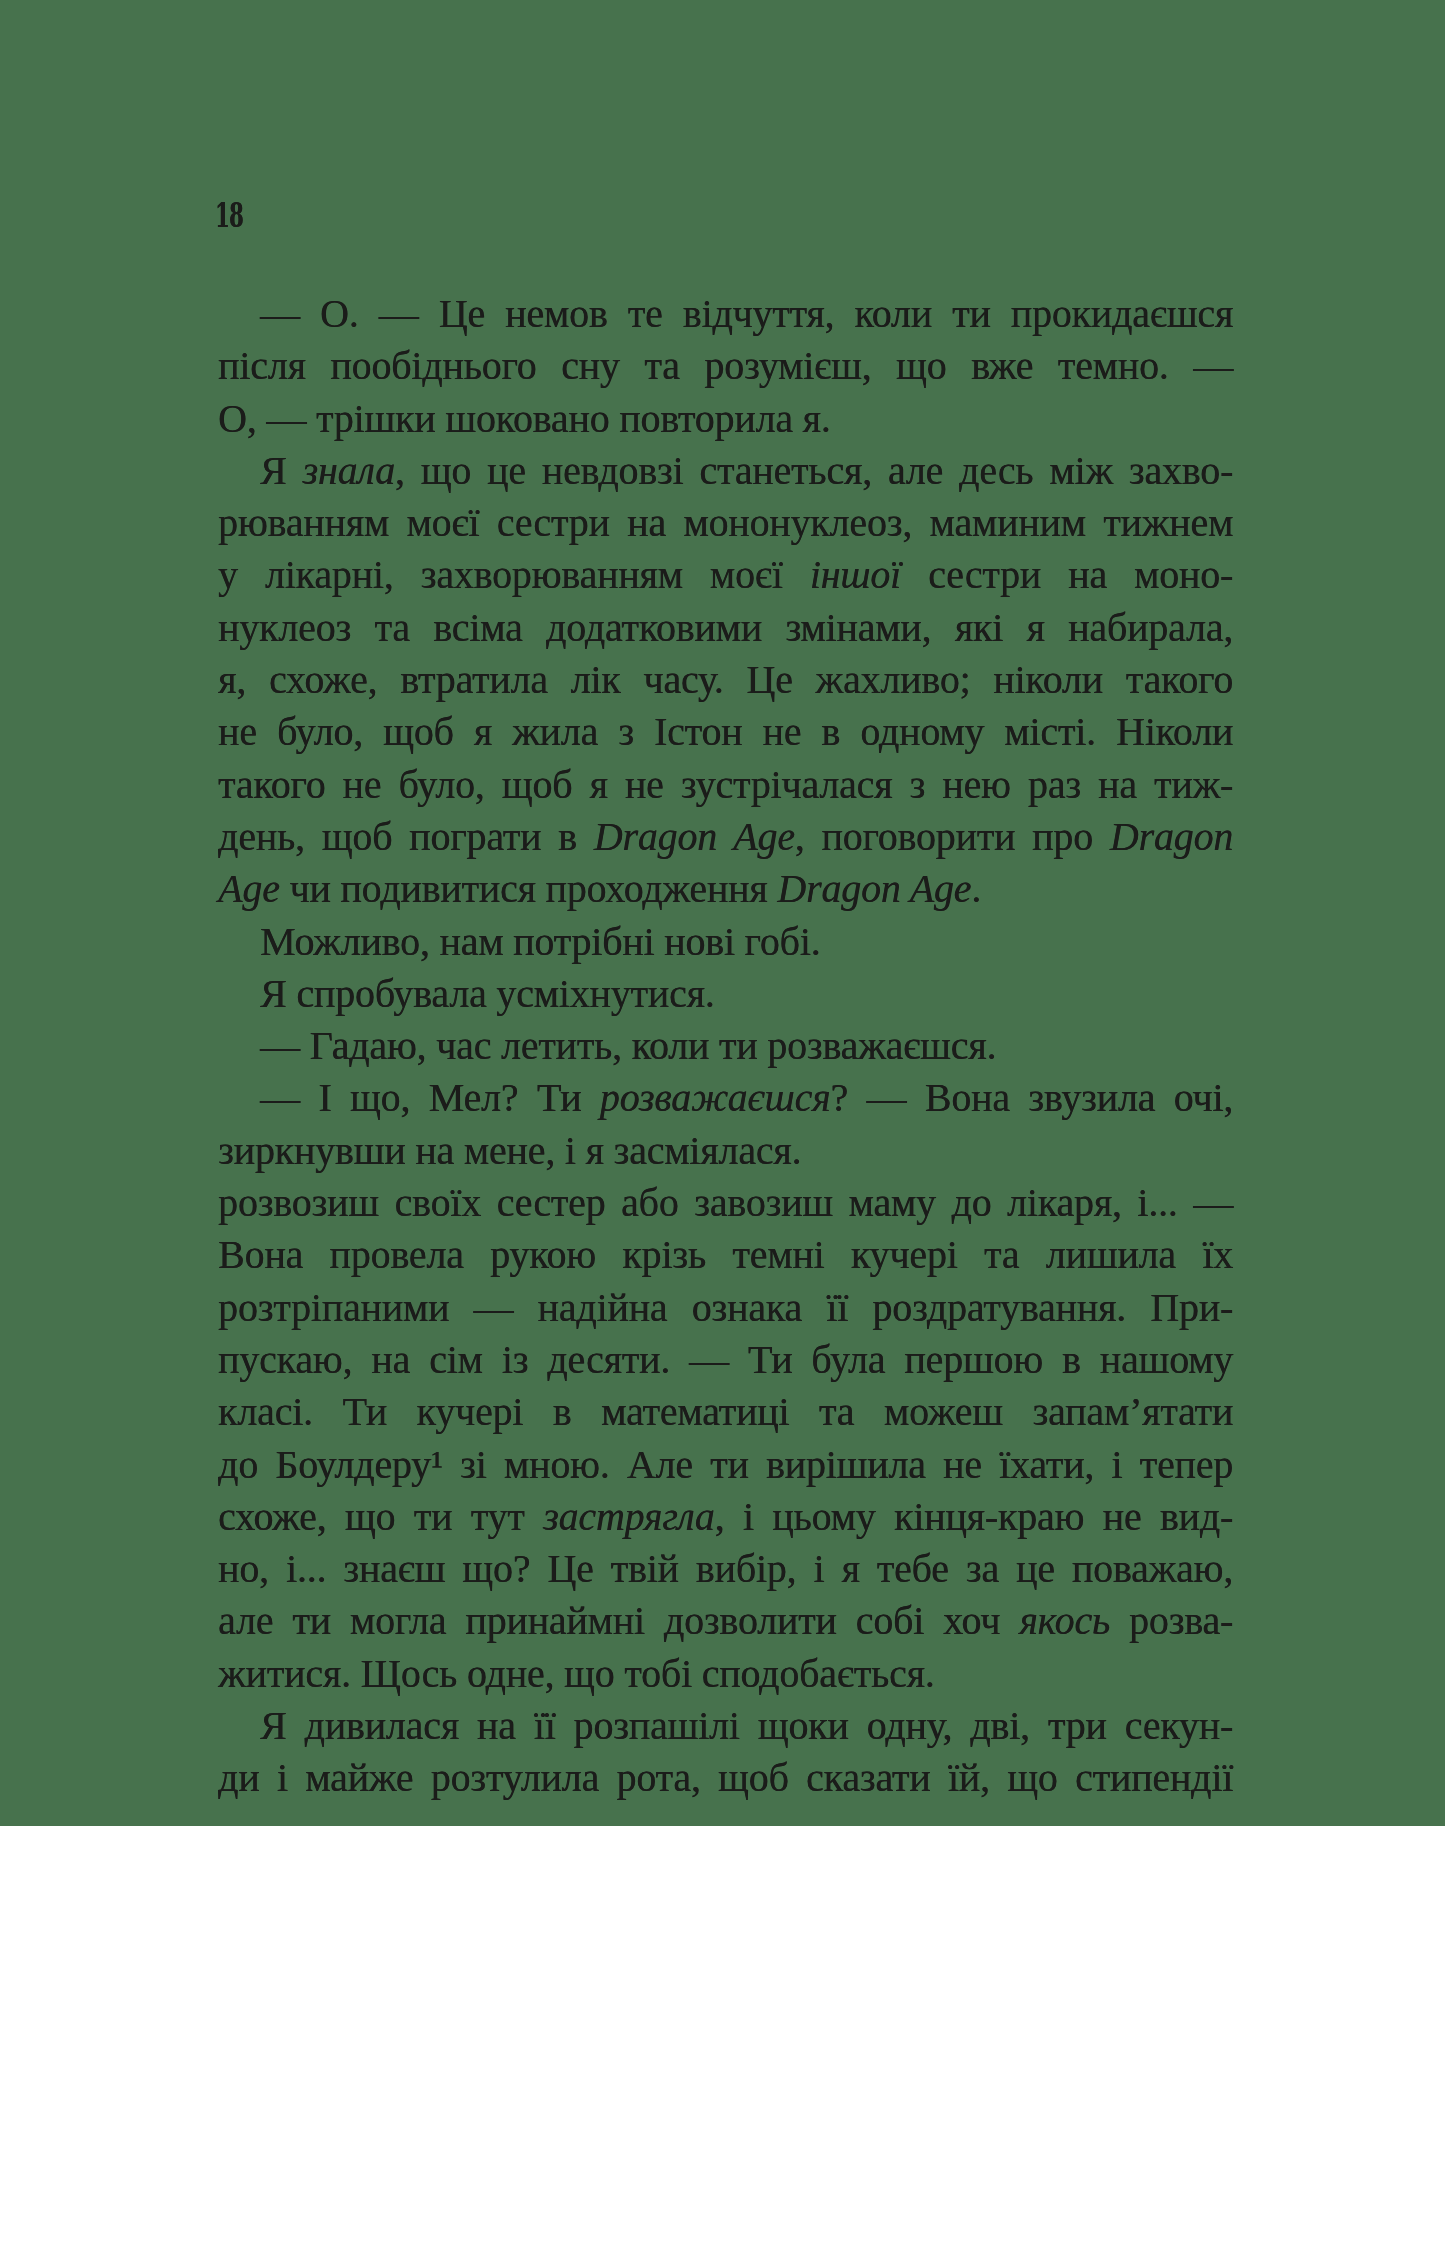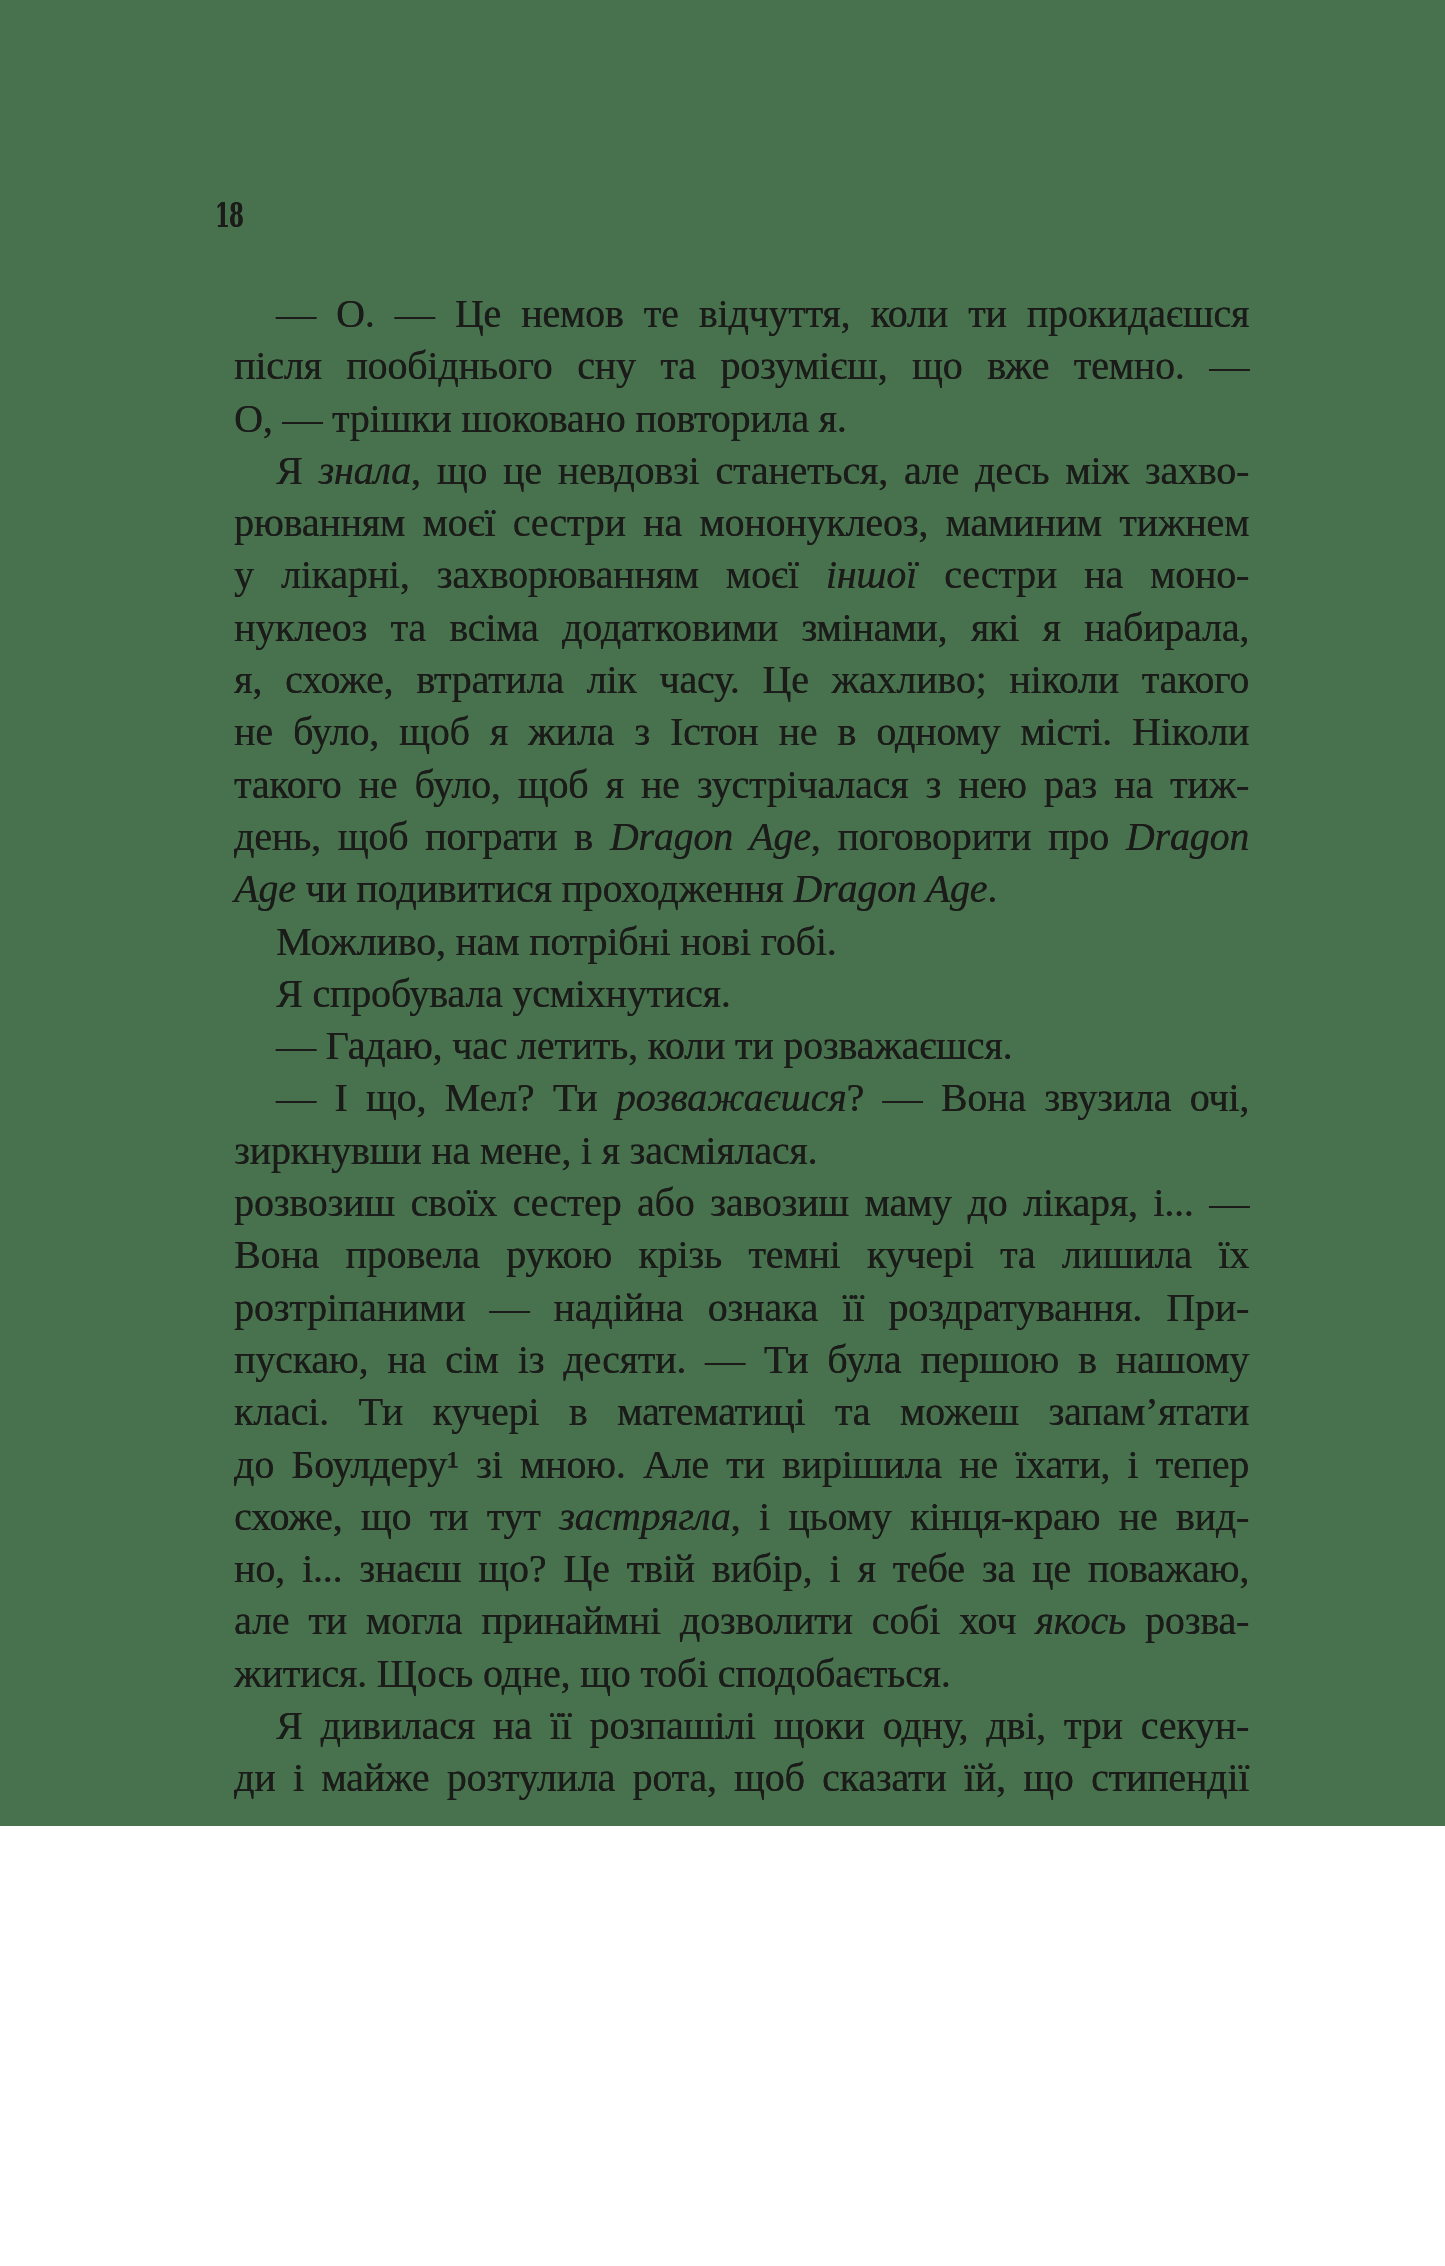--- a/index.html
+++ b/index.html
@@ -27,21 +27,21 @@
     font-weight: bold;
     font-size: 34px;
     line-height: 34px;
     letter-spacing: -1px;
     transform: scaleX(0.62);
     transform-origin: left top;
     text-shadow: 0.4px 0 0 currentColor;
   }
   .body-text {
     position: absolute;
-    left: 234px;
+    left: 218px;
     top: 288px;
     width: 1015px;
     font-size: 40px;
     line-height: 52.3px;
     letter-spacing: -0.2px;
     text-shadow: 0.35px 0 0 currentColor;
   }
   .line {
     text-align: justify;
     text-align-last: justify;

